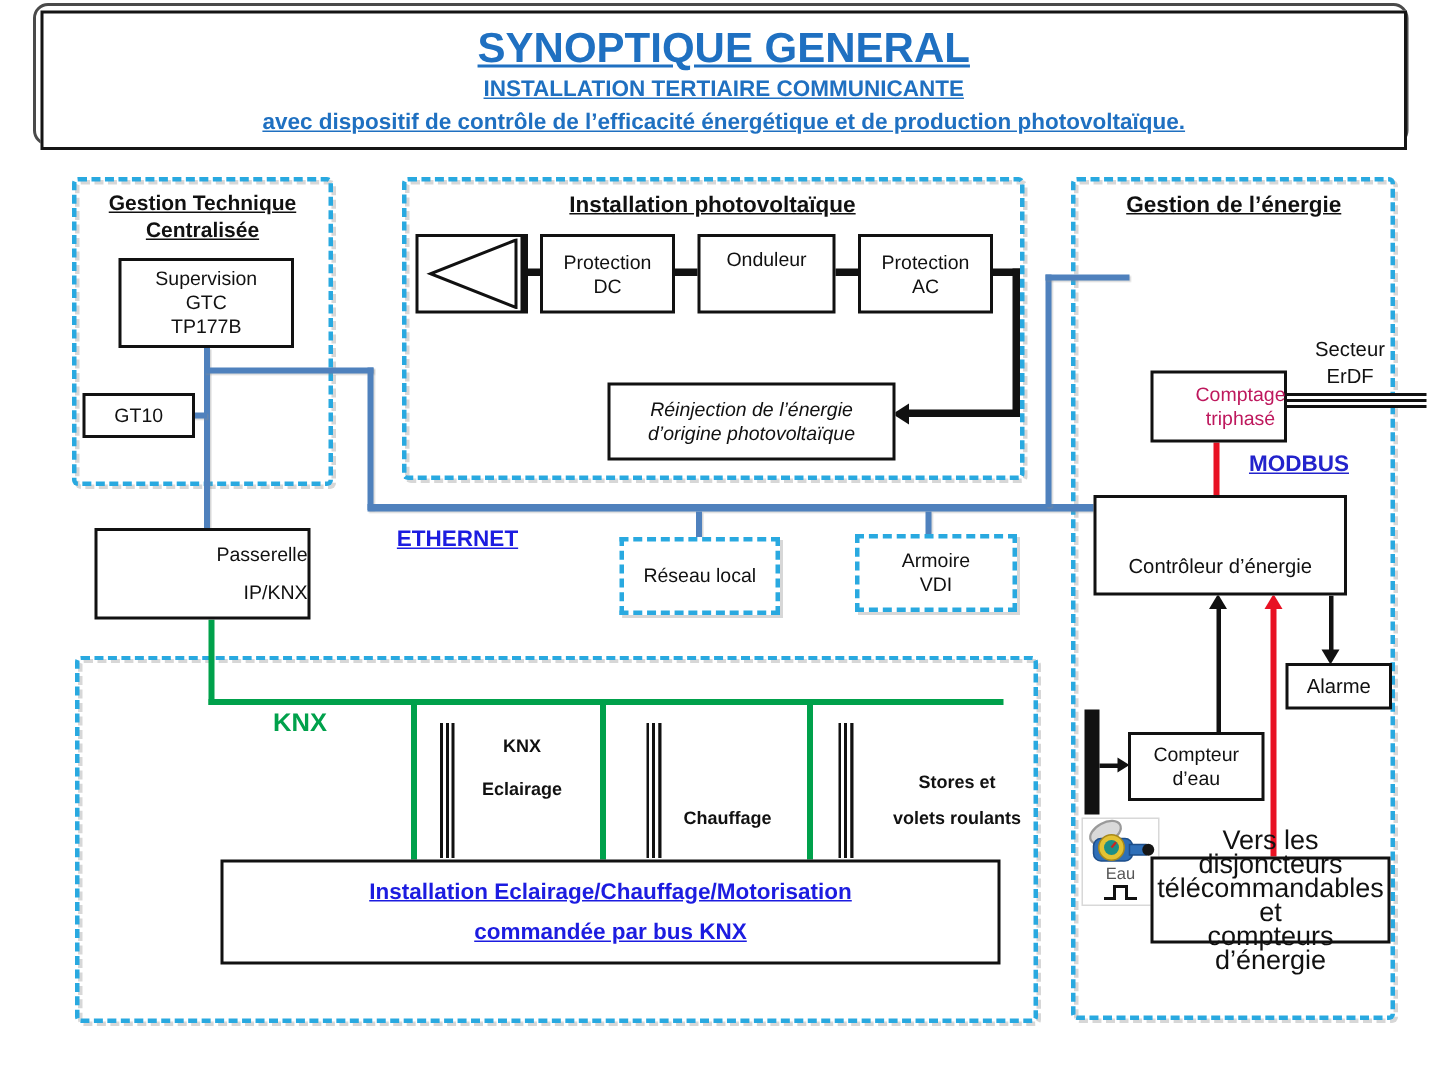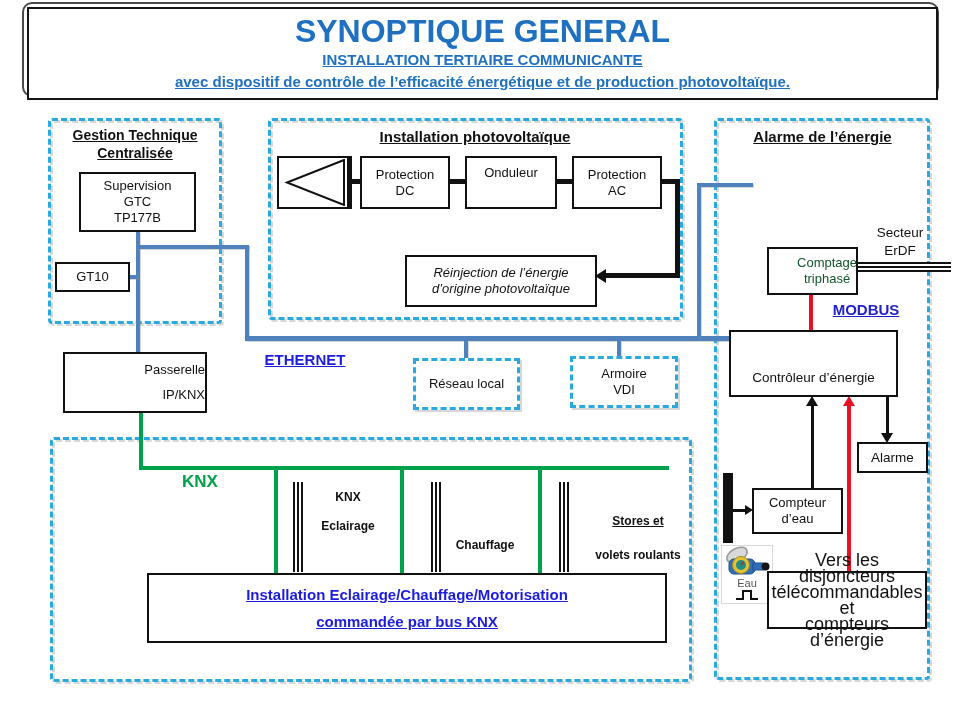--- a/index.html
+++ b/index.html
@@ -26,21 +26,21 @@
   .blue-link{color:#1c1ce0;font-weight:bold;text-decoration:underline;}
   .arrow{position:absolute;width:0;height:0;}
   .busbar{position:absolute;background:repeating-linear-gradient(90deg,#111 0 2px,#fff 2px 4px);
           border-right:2px solid #111;box-sizing:border-box;}
   .cable{position:absolute;background:repeating-linear-gradient(180deg,#111 0 2px,#fff 2px 4px);}
   .title-outer{position:absolute;left:22px;top:2px;width:917px;height:95px;
                border:2px solid #4a4a4a;border-radius:10px;box-sizing:border-box;background:#fff;}
   .title-inner{position:absolute;left:27px;top:7px;width:911px;height:93px;background:#fff;
                border:2px solid #151515;box-sizing:border-box;display:flex;flex-direction:column;
                align-items:center;justify-content:center;text-align:center;color:#1f70c1;}
-  .t1{font-size:32px;font-weight:bold;line-height:33px;}
+  .t1{font-size:28px;font-weight:bold;text-decoration:underline;line-height:33px;}
   .t2{font-size:15px;font-weight:bold;text-decoration:underline;line-height:23px;}
   .t3{font-size:15px;font-weight:bold;text-decoration:underline;line-height:22px;}
   .small-b{font-weight:bold;font-size:12px;}
 </style>
 </head>
 <body>
 
 <div id="stage">
 
   <div class="title-outer"></div>
@@ -50,21 +50,21 @@
     <div class="t3">avec dispositif de contrôle de l’efficacité énergétique et de production photovoltaïque.</div>
   </div>
 
   <div class="dash" style="left:48px;top:118px;width:174px;height:206px;"></div>
   <div class="dash" style="left:268px;top:118px;width:415px;height:202px;"></div>
   <div class="dash" style="left:714px;top:118px;width:216px;height:562px;"></div>
   <div class="dash" style="left:50px;top:437px;width:642px;height:245px;"></div>
 
   <div class="sect-title" style="left:58px;top:126px;width:154px;font-size:14px;line-height:18px;">Gestion Technique Centralisée</div>
   <div class="sect-title" style="left:330px;top:128px;width:290px;font-size:15px;">Installation photovoltaïque</div>
-  <div class="sect-title" style="left:730px;top:128px;width:185px;font-size:15px;">Alarme de l’énergie</div>
+  <div class="sect-title" style="left:730px;top:128px;width:185px;font-size:15px;">Gestion de l’énergie</div>
 
   <div class="line blue" style="left:136px;top:232px;width:4px;height:121px;"></div>
   <div class="line blue" style="left:136px;top:245px;width:113px;height:4px;"></div>
   <div class="line blue" style="left:128px;top:275px;width:10px;height:4px;"></div>
   <div class="line blue" style="left:245px;top:245px;width:4px;height:95px;"></div>
   <div class="line blue" style="left:245px;top:336px;width:487px;height:5px;"></div>
   <div class="line blue" style="left:464px;top:341px;width:4px;height:19px;"></div>
   <div class="line blue" style="left:617px;top:341px;width:4px;height:17px;"></div>
   <div class="line blue" style="left:697px;top:183px;width:4px;height:155px;"></div>
   <div class="line blue" style="left:697px;top:183px;width:56px;height:4px;"></div>
@@ -142,21 +142,21 @@
     <div>VDI</div>
   </div>
   <div class="dashbox" style="left:413px;top:358px;width:107px;height:52px;">
     <div>Réseau local</div>
   </div>
 
   <div class="lbl" style="left:862px;top:224px;width:76px;font-size:13.5px;line-height:18px;">
     <div>Secteur</div>
     <div>ErDF</div>
   </div>
-  <div class="box" style="left:767px;top:247px;width:91px;height:48px;color:#14532d;padding-left:29px;">
+  <div class="box" style="left:767px;top:247px;width:91px;height:48px;color:#be185d;padding-left:29px;">
     <div>Comptage</div>
     <div>triphasé</div>
   </div>
   <div class="lbl" style="left:824px;top:301px;width:84px;font-size:15px;font-weight:bold;text-decoration:underline;color:#2323cc;">MODBUS</div>
   <div class="box" style="left:729px;top:330px;width:169px;height:67px;justify-content:flex-end;padding-bottom:9px;font-size:13.5px;">
     <div>Contrôleur d’énergie</div>
   </div>
   <div class="box" style="left:857px;top:442px;width:71px;height:31px;font-size:13.5px;">
     <div>Alarme</div>
   </div>
@@ -188,21 +188,21 @@
     <div>compteurs d’énergie</div>
   </div>
 
   <div class="lbl" style="left:160px;top:472px;width:80px;font-size:17px;font-weight:bold;color:#00a14b;">KNX</div>
   <div class="lbl small-b" style="left:308px;top:490px;width:80px;line-height:14px;">
     <div style="margin-bottom:15px;">KNX</div>
     <div>Eclairage</div>
   </div>
   <div class="lbl small-b" style="left:440px;top:538px;width:90px;">Chauffage</div>
   <div class="lbl small-b" style="left:588px;top:514px;width:100px;line-height:14px;">
-    <div style="margin-bottom:20px;text-decoration:underline;">Stores et</div>
+    <div style="margin-bottom:10px;">Stores et</div>
     <div>volets roulants</div>
   </div>
   <div class="box" style="left:147px;top:573px;width:520px;height:70px;row-gap:11px;font-size:15px;">
     <div class="blue-link">Installation Eclairage/Chauffage/Motorisation</div>
     <div class="blue-link">commandée par bus KNX</div>
   </div>
 
 </div>
 
 </body></html>

